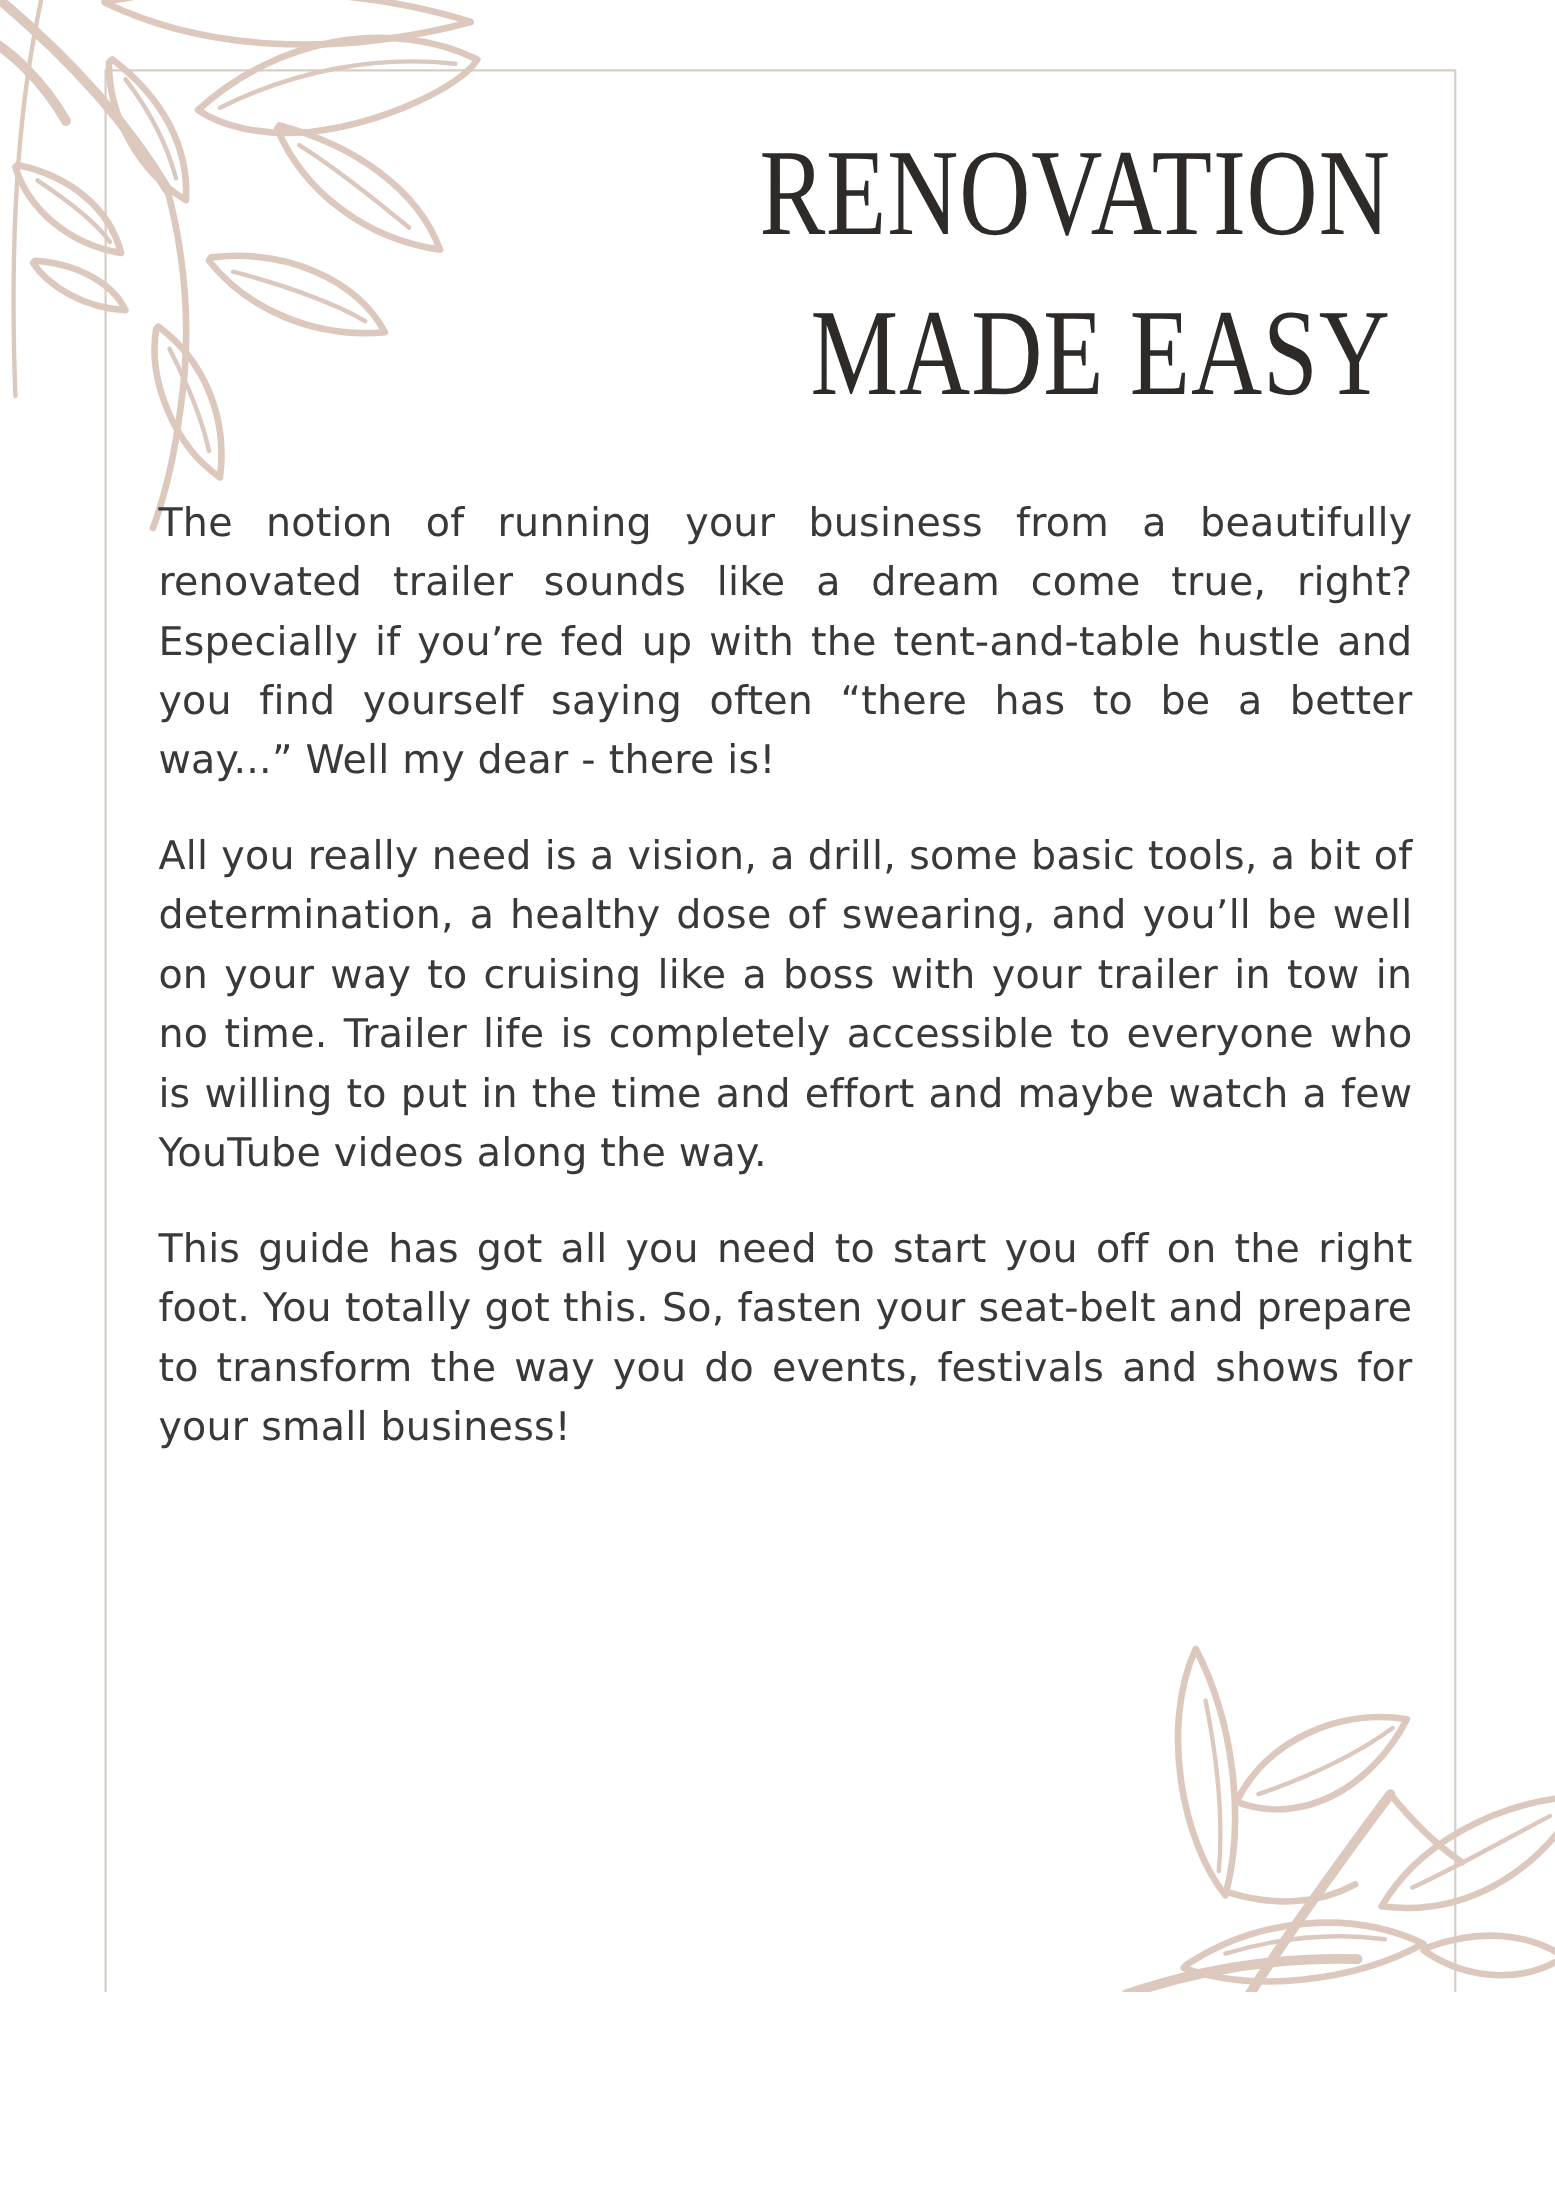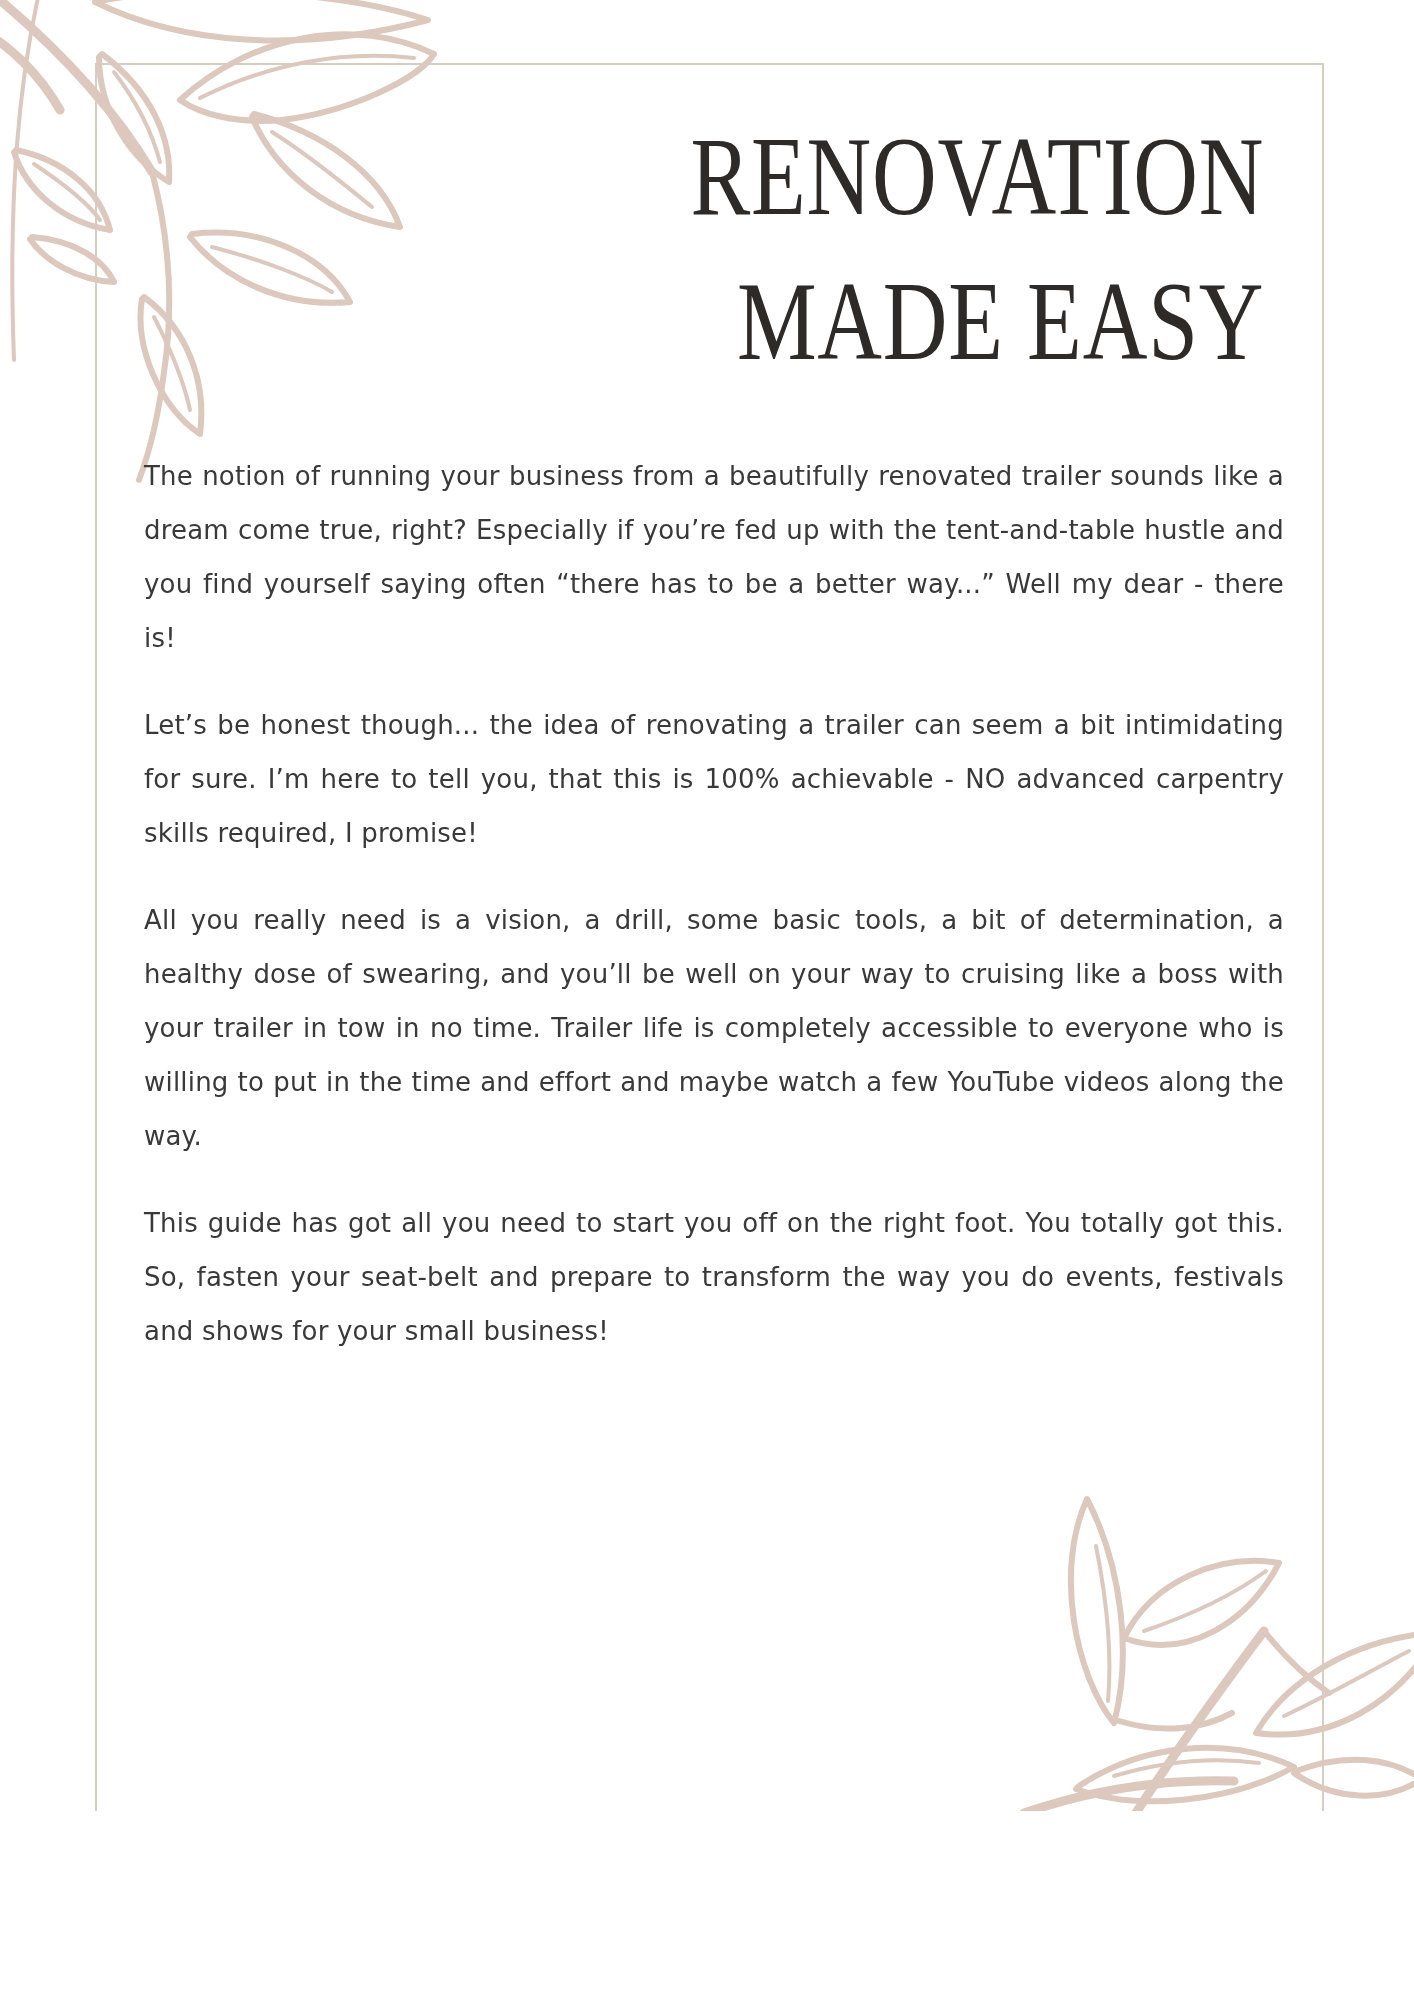--- a/index.html
+++ b/index.html
@@ -52,21 +52,21 @@
   }
   .title .title-line { display: block; }
 
   .content {
     position: absolute;
     left: 144px;
     top: 449px;
     width: 1140px;
     z-index: 3;
     color: #3a3939;
-    font-size: 26px;
+    font-size: 36px;
     line-height: 54px;
     letter-spacing: 0.2px;
     text-align: justify;
   }
   .content p { margin: 0 0 33px 0; }
   .content p:last-child { margin-bottom: 0; }
 
   .leaf-stroke {
     fill: none;
     stroke: #dcc8bd;
@@ -149,18 +149,17 @@
     </g>
   </svg>
 
   <h1 class="title">
     <span class="title-line">RENOVATION</span>
     <span class="title-line">MADE EASY</span>
   </h1>
 
   <div class="content">
     <p>The notion of running your business from a beautifully renovated trailer sounds like a dream come true, right?  Especially if you’re fed up with the tent-and-table hustle and you find yourself saying often “there has to be a better way...”  Well my dear - there is!</p>
-    <p>Let’s be honest though... the idea of renovating a trailer can seem a bit intimidating for sure.  I’m here to tell you, that this is 100% achievable - NO advanced carpentry skills required, I promise!</p>
     <p>All you really need is a vision, a drill, some basic tools, a bit of determination, a healthy dose of swearing, and you’ll be well on your way to cruising like a boss with your trailer in tow in no time. Trailer life is completely accessible to everyone who is willing to put in the time and effort and maybe watch a few YouTube videos along the way.</p>
     <p>This guide has got all you need to start you off on the right foot.  You totally got this.  So, fasten your seat-belt and prepare to transform the way you do events, festivals and shows for your small business!</p>
   </div>
 
 </div>
 
 </body></html>

